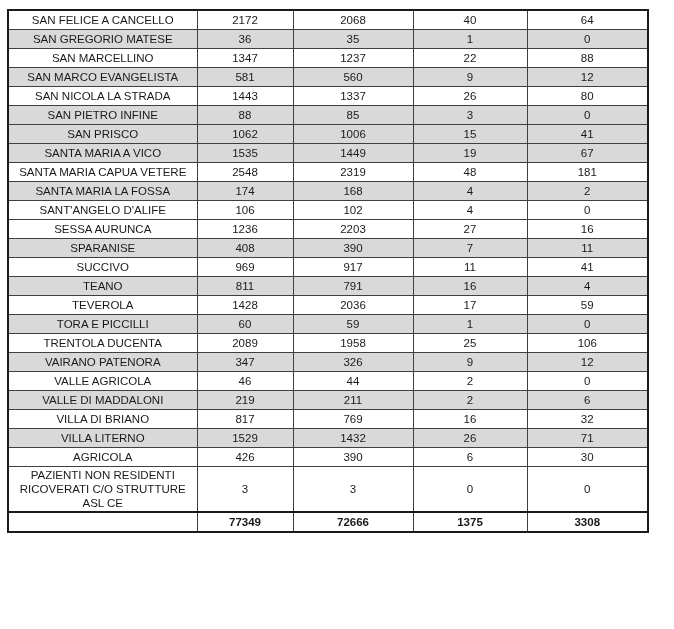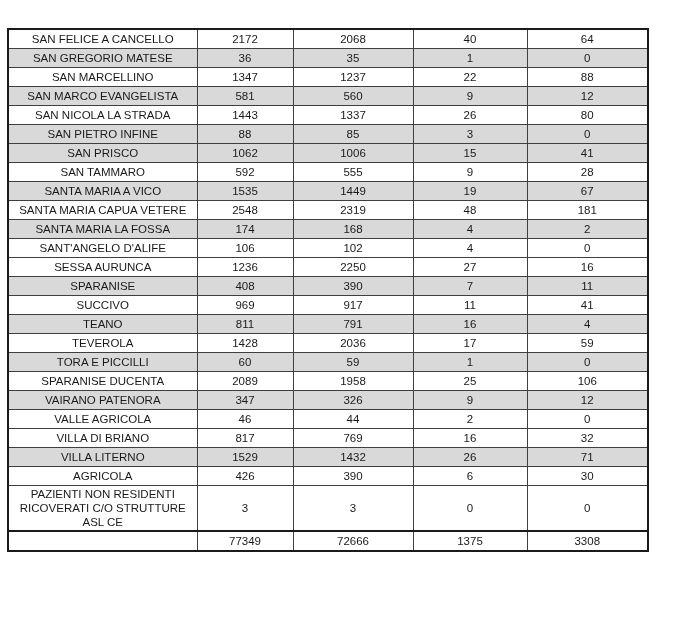--- a/index.html
+++ b/index.html
@@ -11,21 +11,21 @@
   .page {
     position: relative;
     width: 674px;
     height: 629px;
     background: var(--bg, #ffffff);
     overflow: hidden;
   }
   .table-wrap {
     position: absolute;
     left: 7px;
-    top: 28px;
+    top: 9px;
   }
   table.data-table {
     border-collapse: collapse;
     table-layout: fixed;
     width: 641px;
     border: 2px solid var(--outer, #1a1a1a);
   }
   table.data-table td {
     border: 1px solid var(--grid, #3f3f3f);
     text-align: center;
@@ -34,21 +34,21 @@
     line-height: 14px;
     color: var(--txt, #1a1a1a);
     padding: 1px 3px;
     height: 16px;
     overflow: hidden;
   }
   tr.shaded td {
     background: var(--shade, #d9d9d9);
   }
   tr.total-row td {
-    font-weight: normal;
+    font-weight: bold;
     border-top: 2px solid var(--outer, #1a1a1a);
   }
   td.name-cell {
     word-wrap: break-word;
   }
 </style>
 </head>
 <body>
 
 <div class="page">
@@ -104,27 +104,20 @@
             <td>3</td>
             <td>0</td>
           </tr>
           <tr class="shaded">
             <td class="name-cell">SAN PRISCO</td>
             <td>1062</td>
             <td>1006</td>
             <td>15</td>
             <td>41</td>
           </tr>
-          <tr>
-            <td class="name-cell">SAN TAMMARO</td>
-            <td>592</td>
-            <td>555</td>
-            <td>9</td>
-            <td>28</td>
-          </tr>
           <tr class="shaded">
             <td class="name-cell">SANTA MARIA A VICO</td>
             <td>1535</td>
             <td>1449</td>
             <td>19</td>
             <td>67</td>
           </tr>
           <tr>
             <td class="name-cell">SANTA MARIA CAPUA VETERE</td>
             <td>2548</td>
@@ -142,21 +135,21 @@
           <tr>
             <td class="name-cell">SANT'ANGELO D'ALIFE</td>
             <td>106</td>
             <td>102</td>
             <td>4</td>
             <td>0</td>
           </tr>
           <tr>
             <td class="name-cell">SESSA AURUNCA</td>
             <td>1236</td>
-            <td>2250</td>
+            <td>2203</td>
             <td>27</td>
             <td>16</td>
           </tr>
           <tr class="shaded">
             <td class="name-cell">SPARANISE</td>
             <td>408</td>
             <td>390</td>
             <td>7</td>
             <td>11</td>
           </tr>
@@ -182,39 +175,46 @@
             <td>59</td>
           </tr>
           <tr class="shaded">
             <td class="name-cell">TORA E PICCILLI</td>
             <td>60</td>
             <td>59</td>
             <td>1</td>
             <td>0</td>
           </tr>
           <tr>
-            <td class="name-cell">SPARANISE DUCENTA</td>
+            <td class="name-cell">TRENTOLA DUCENTA</td>
             <td>2089</td>
             <td>1958</td>
             <td>25</td>
             <td>106</td>
           </tr>
           <tr class="shaded">
             <td class="name-cell">VAIRANO PATENORA</td>
             <td>347</td>
             <td>326</td>
             <td>9</td>
             <td>12</td>
           </tr>
           <tr>
             <td class="name-cell">VALLE AGRICOLA</td>
             <td>46</td>
             <td>44</td>
             <td>2</td>
             <td>0</td>
+          </tr>
+          <tr class="shaded">
+            <td class="name-cell">VALLE DI MADDALONI</td>
+            <td>219</td>
+            <td>211</td>
+            <td>2</td>
+            <td>6</td>
           </tr>
           <tr>
             <td class="name-cell">VILLA DI BRIANO</td>
             <td>817</td>
             <td>769</td>
             <td>16</td>
             <td>32</td>
           </tr>
           <tr class="shaded">
             <td class="name-cell">VILLA LITERNO</td>

